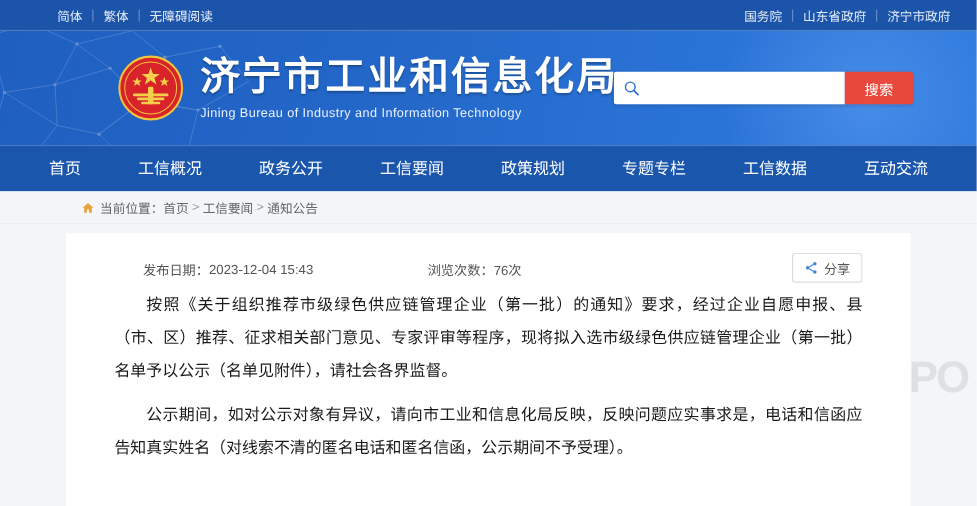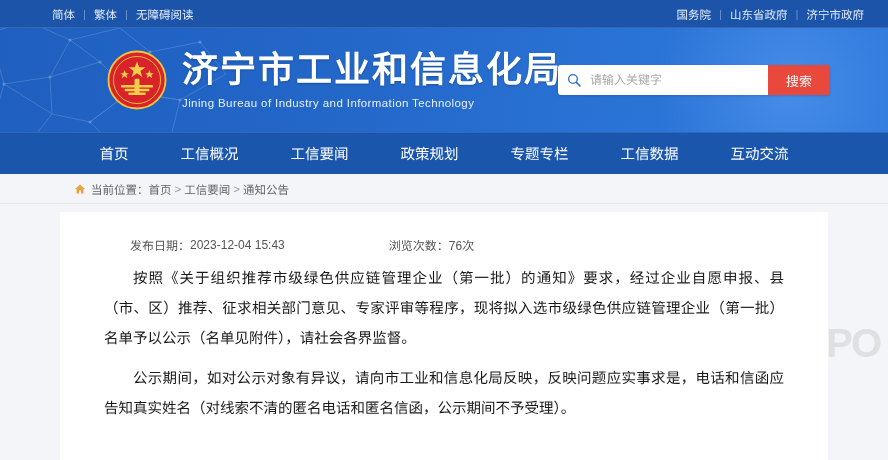--- a/index.html
+++ b/index.html
@@ -222,29 +222,29 @@
       <div class="cn">济宁市工业和信息化局</div>
       <div class="en">Jining Bureau of Industry and Information Technology</div>
     </div>
 
     <div class="searchwrap">
       <div class="field">
         <svg class="search-icon" viewBox="0 0 24 24">
           <circle cx="10.5" cy="10.5" r="6.5" fill="none" stroke="#2a6fd0" stroke-width="2"></circle>
           <line x1="15.5" y1="15.5" x2="21" y2="21" stroke="#2a6fd0" stroke-width="2.4" stroke-linecap="round"></line>
         </svg>
-        <input type="text" placeholder="请输入关键字" style="">
       </div>
       <div class="searchbtn">搜索</div>
     </div>
   </div>
 
   <div class="nav">
     <div class="item">首页</div>
     <div class="item">工信概况</div>
+    <div class="item">政务公开</div>
     <div class="item">工信要闻</div>
     <div class="item">政策规划</div>
     <div class="item">专题专栏</div>
     <div class="item">工信数据</div>
     <div class="item">互动交流</div>
   </div>
 
   <div class="crumbwrap">
     <svg class="home-icon" viewBox="0 0 24 24">
       <path d="M12 3 L22 12 L19 12 L19 21 L14 21 L14 15 L10 15 L10 21 L5 21 L5 12 L2 12 Z" fill="#e8a33d"></path>
@@ -259,20 +259,30 @@
 
   <div class="contentbg">
     <div class="card">
 
       <div class="meta">
         <span class="date">发布日期：</span>
         <span>2023-12-04 15:43</span>
         <span class="views">浏览次数：</span>
         <span>76次</span>
 
+        <div class="share">
+          <svg class="share-icon" viewBox="0 0 24 24">
+            <circle cx="18" cy="5" r="3" fill="#3a86d6"></circle>
+            <circle cx="6" cy="12" r="3" fill="#3a86d6"></circle>
+            <circle cx="18" cy="19" r="3" fill="#3a86d6"></circle>
+            <line x1="8.6" y1="10.6" x2="15.4" y2="6.4" stroke="#3a86d6" stroke-width="1.8"></line>
+            <line x1="8.6" y1="13.4" x2="15.4" y2="17.6" stroke="#3a86d6" stroke-width="1.8"></line>
+          </svg>
+          <span>分享</span>
+        </div>
       </div>
 
       <div class="body">
         <p>按照《关于组织推荐市级绿色供应链管理企业（第一批）的通知》要求，经过企业自愿申报、县（市、区）推荐、征求相关部门意见、专家评审等程序，现将拟入选市级绿色供应链管理企业（第一批）名单予以公示（名单见附件），请社会各界监督。</p>
         <p>公示期间，如对公示对象有异议，请向市工业和信息化局反映，反映问题应实事求是，电话和信函应告知真实姓名（对线索不清的匿名电话和匿名信函，公示期间不予受理）。</p>
       </div>
     </div>
   </div>
 
   <div class="watermark">PO</div>

